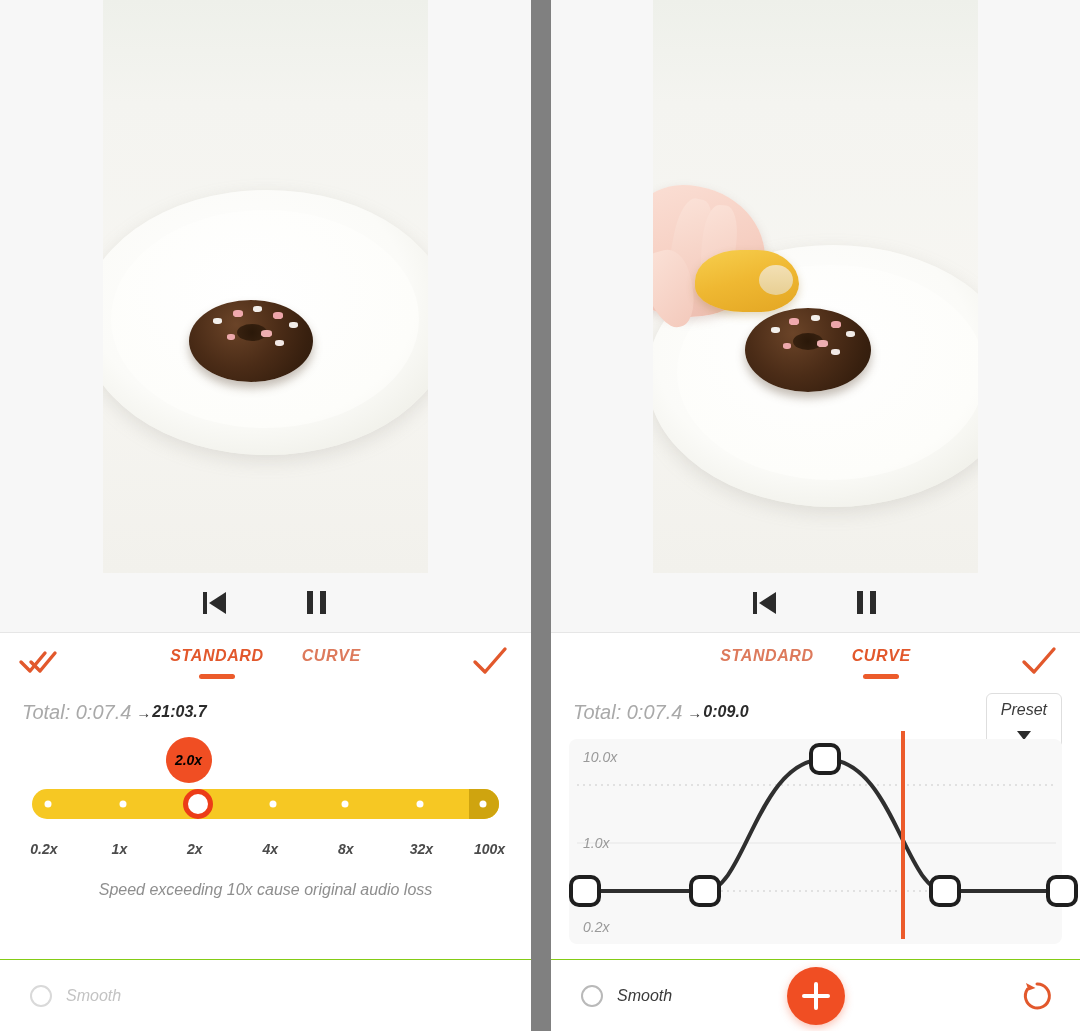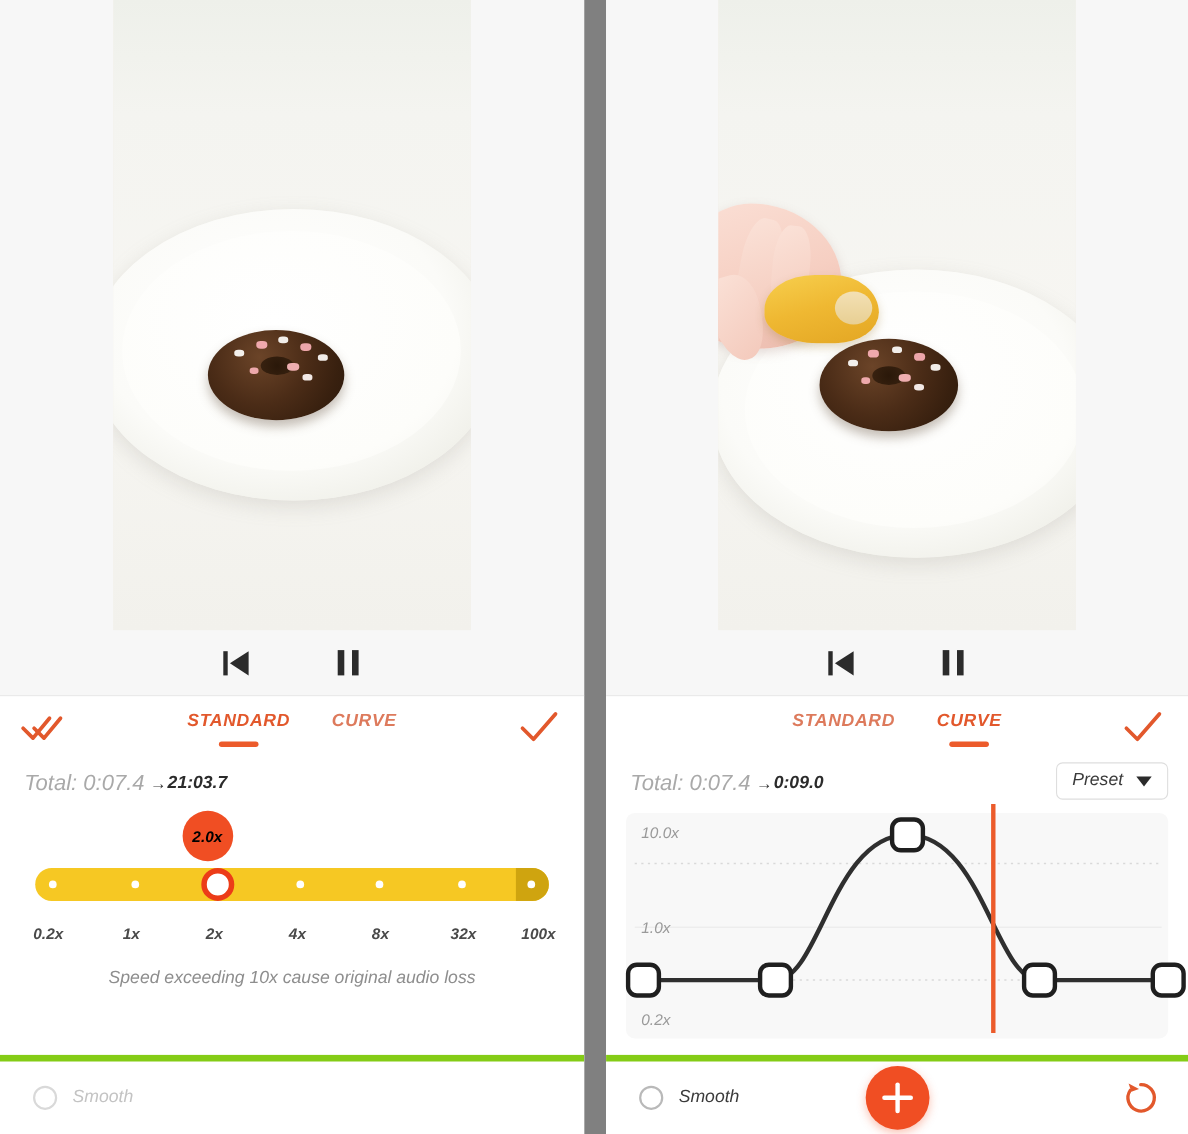--- a/index.html
+++ b/index.html
@@ -135,21 +135,21 @@
     display: flex; align-items: center;
   }
   .total-text { font-size: 20px; color: #a9a9a9; }
   .total-arrow { color: #3a3a3a; font-size: 15px; margin: 0 1px 0 5px; }
   .total-new { font-size: 16px; color: #2b2b2b; font-weight: bold; }
 
   .preset-btn {
     position: absolute; right: 18px; top: 2px;
     display: flex; align-items: center; gap: 12px;
     padding: 7px 14px; border: 1px solid #dedede; border-radius: 6px;
-    background: #fff; font-size: 16px; color: #3a3a3a; cursor: pointer;
+    background: #fff; font-size: 16px; color: #3a3a3a; cursor: pointer; flex-direction: column;
   }
   .caret { width: 0; height: 0; border-left: 7px solid transparent;
            border-right: 7px solid transparent; border-top: 9px solid #2b2b2b; }
 
   
   .bubble-row { position: relative; height: 56px; }
   .bubble {
     position: absolute; top: 4px; width: 46px; height: 46px; border-radius: 50%;
     background: #f04e23; color: #000000; font-size: 14px; font-weight: bold;
     display: flex; align-items: center; justify-content: center;
@@ -176,21 +176,21 @@
   .scale { position: relative; margin: 18px 22px 0; height: 22px; }
   .scale span {
     position: absolute; font-size: 14px; font-weight: bold; color: #4a4a4a;
     transform: translateX(-50%);
   }
   .hint { margin-top: 18px; text-align: center; font-size: 16px; color: #8e8e8e; }
 
   
   .bottombar {
     position: absolute; left: 0; right: 0; bottom: 0; height: 72px;
-    border-top: 6px solid #84cc16; background: #fff;
+    border-top: 1px solid #84cc16; background: #fff;
   }
   .smooth {
     position: absolute; left: 30px; top: 50%; transform: translateY(-50%);
     display: flex; align-items: center; gap: 14px; cursor: pointer;
   }
   .radio { width: 22px; height: 22px; border-radius: 50%; border: 2px solid #d9d9d9; }
   .radio.dark { border-color: #b9b9b9; }
   .smooth-label { font-size: 16px; color: #c3c3c3; }
   .smooth-label.dark { color: #3a3a3a; }
   .fab {

